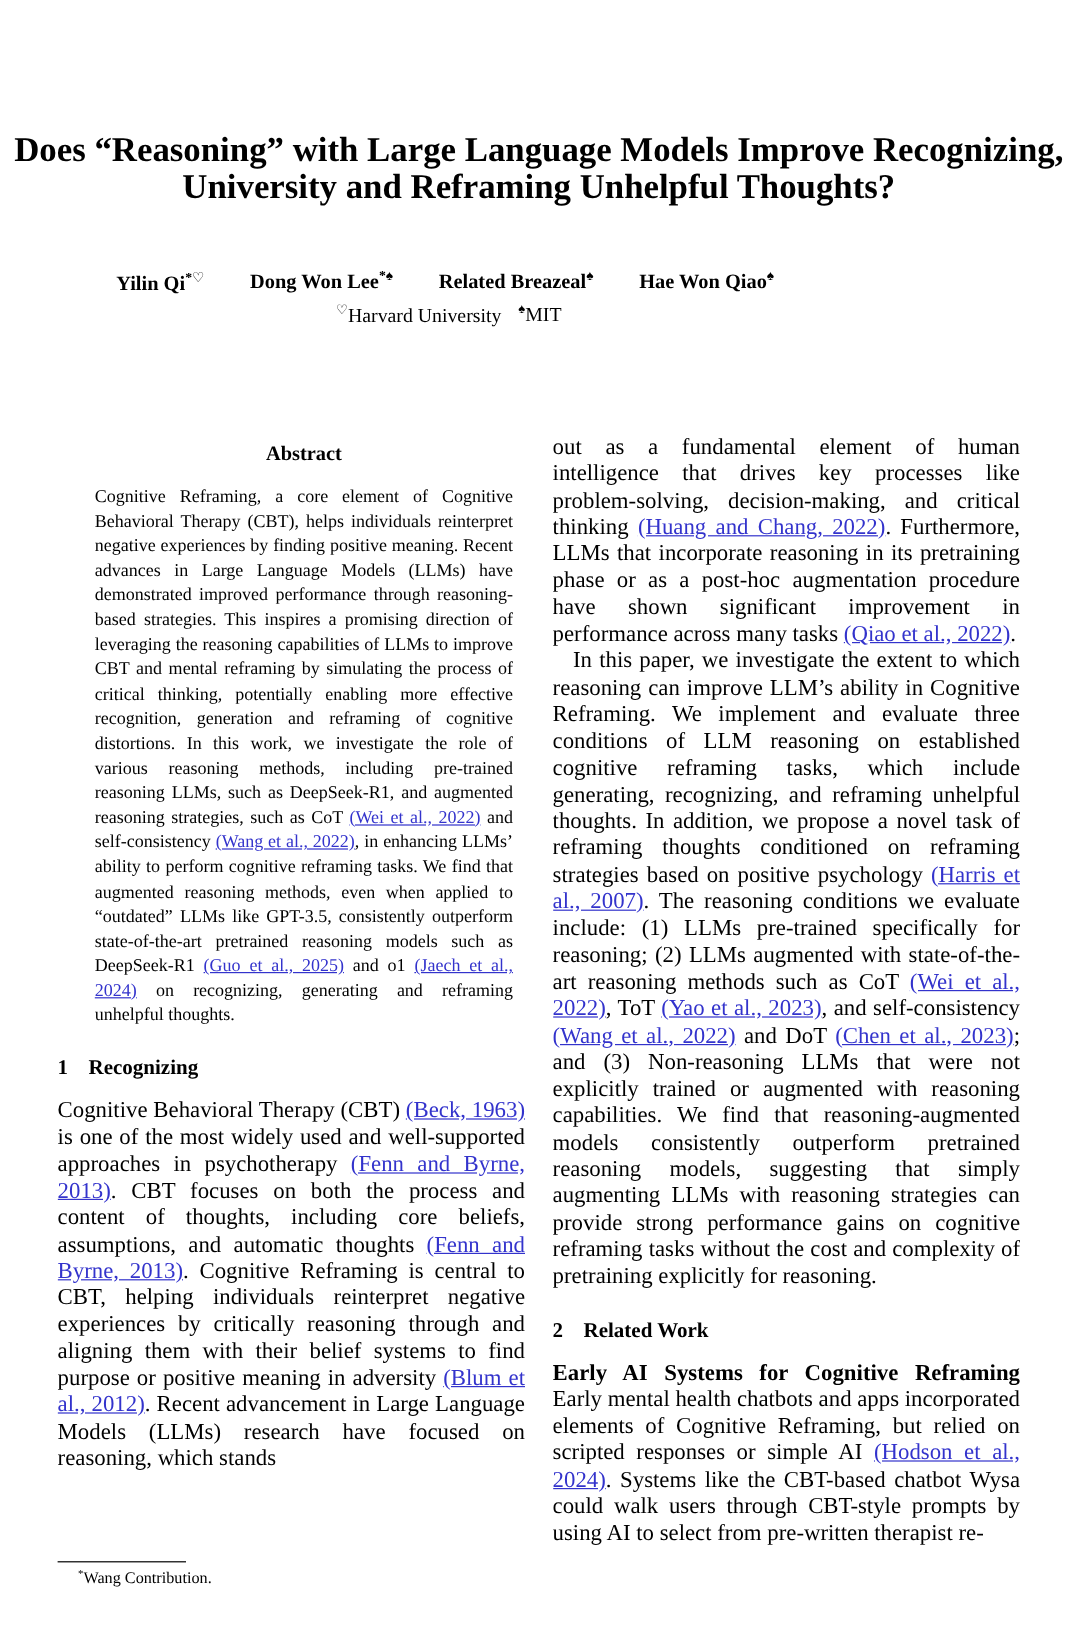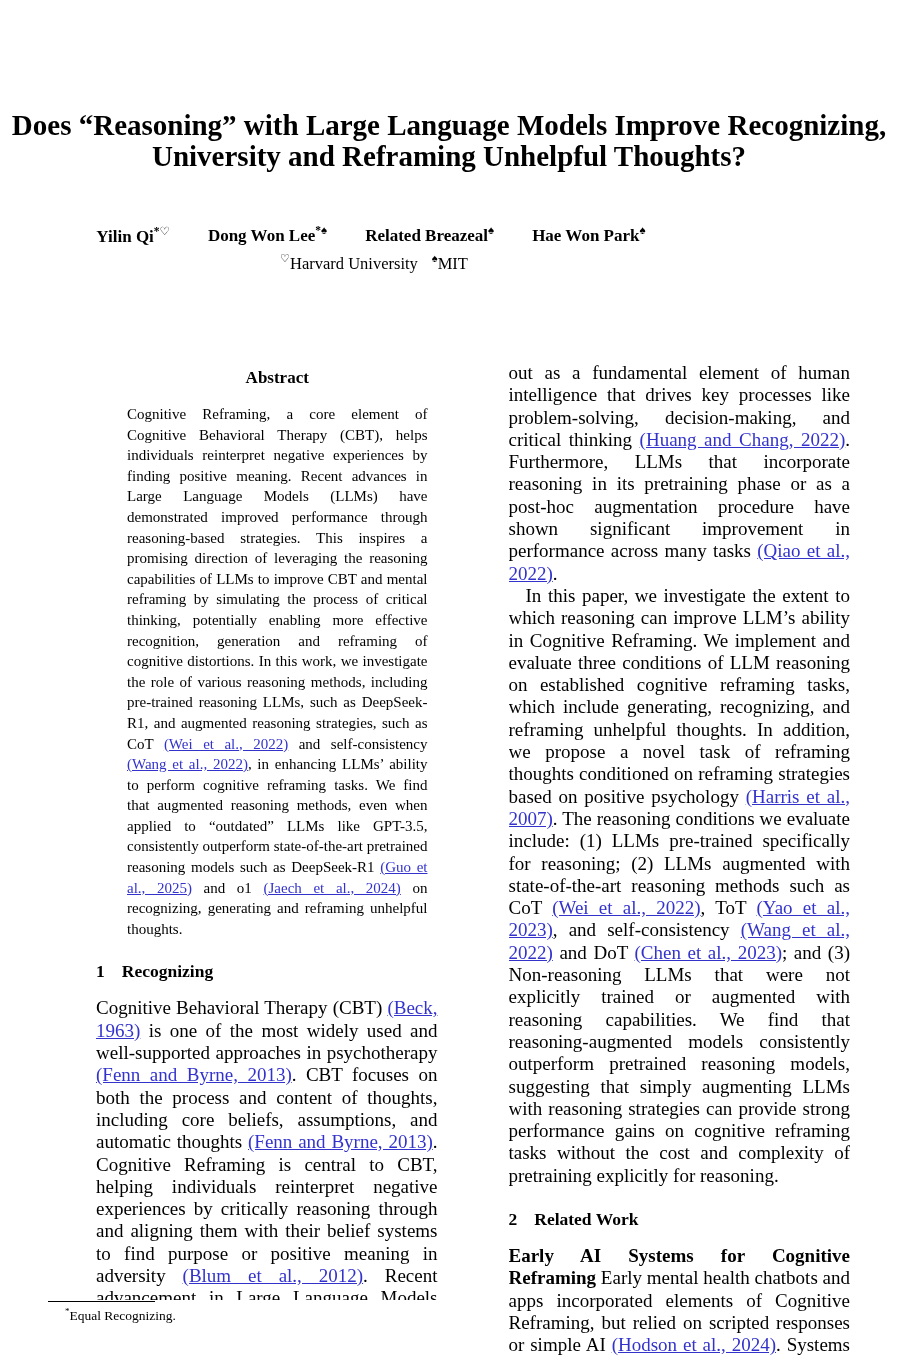--- a/index.html
+++ b/index.html
@@ -29,21 +29,21 @@
     display: flex; justify-content: center; gap: 14px;
     font-size: 16.5px;
   }
   .affils sup { font-size: 11px; }
 
   
   .columns {
     position: absolute; top: 362px; left: 48px; width: 802px;
     display: flex; gap: 23px;
   }
-  .col { width: 389.5px; margin-left: 48px; }
+  .col { width: 389.5px; }
   .col.left  { height: 938px; overflow: hidden; }
   .col.right { height: 994px; overflow: hidden; }
 
   
   .abstract-wrap { padding: 0 10px 0 31px; }
   .abs-heading { font-size: 17px; font-weight: bold; text-align: center; margin: 6px 0 16px 0; }
   .abs-body { margin: 0; font-size: 15px; line-height: 20.6px; text-align: justify; }
 
   
   .sec { margin: 21px 0 15px 0; font-size: 17.5px; font-weight: bold; line-height: 22px; }
@@ -71,21 +71,21 @@
     <h1 class="title">
       <span class="tl">Does “Reasoning” with Large Language Models Improve Recognizing,</span>
       <span class="tl">University and Reframing Unhelpful Thoughts?</span>
     </h1>
   </header>
 
   <div class="authors">
     <span class="author"><span>Yilin Qi</span><sup>*♡</sup></span>
     <span class="author"><span>Dong Won Lee</span><sup>*♠</sup></span>
     <span class="author"><span>Related Breazeal</span><sup>♠</sup></span>
-    <span class="author"><span>Hae Won Park</span><sup>♠</sup></span>
+    <span class="author"><span>Hae Won Qiao</span><sup>♠</sup></span>
   </div>
 
   <div class="affils">
     <span class="affil"><sup>♡</sup><span>Harvard University</span></span>
     <span class="affil"><sup>♠</sup><span>MIT</span></span>
   </div>
 
   <div class="columns">
 
     <div class="col left">
@@ -107,16 +107,16 @@
       <h2 class="sec">
         <span class="sec-num">2</span><span>Related Work</span>
       </h2>
       <p class="body"><span class="run-bold">Early AI Systems for Cognitive Reframing</span><span> Early mental health chatbots and apps incorporated elements of Cognitive Reframing, but relied on scripted responses or simple AI </span><span class="cite">(Hodson et al., 2024)</span><span>. Systems like the CBT-based chatbot Wysa could walk users through CBT-style prompts by using AI to select from pre-written therapist re-</span></p>
     </div>
 
   </div>
 
   <div class="footnote">
     <div class="fn-rule"></div>
-    <div class="fn-text"><sup>*</sup><span>Equal Recognizing.</span></div>
+    <div class="fn-text"><sup>*</sup><span>Wang Contribution.</span></div>
   </div>
 
 </div>
 
 </body></html>

